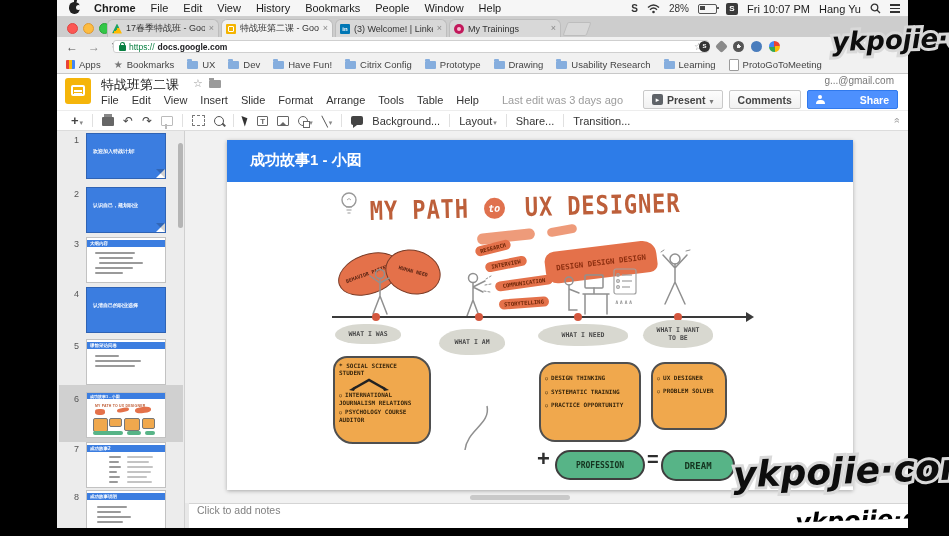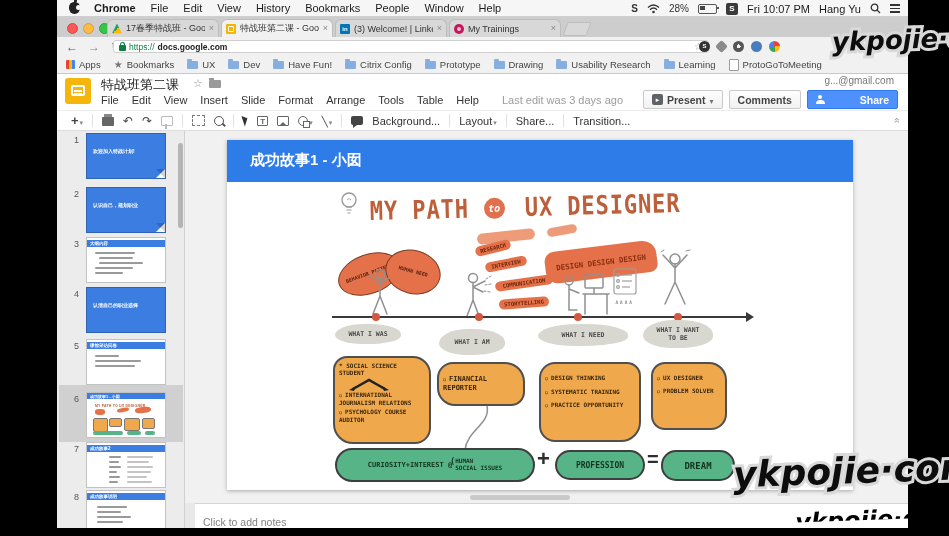--- a/index.html
+++ b/index.html
@@ -193,22 +193,22 @@
   .obox .bi{font-size:6px;color:#38260c;line-height:1.25;margin-top:2px;}
   .obox .bi::before{content:"○ ";font-size:5px;}
   .gpill{position:absolute;background:#57b487;border:2px solid #3e3e3e;box-sizing:border-box;
     display:flex;align-items:center;justify-content:center;gap:3px;}
   .gpill span{color:#14341f;}
   .opr{position:absolute;font-weight:bold;color:#2e2e2e;}
   .stack{display:flex;flex-direction:column;line-height:1.1;}
   .stack::before{content:"(";position:absolute;margin-left:-5px;color:#14341f;font-size:8px;}
 
   
-  .notes{position:absolute;left:138px;top:503px;width:723px;height:25px;background:#fff;border-top:1px solid #d4d4d4;
-    display:flex;align-items:flex-end;box-sizing:border-box;}
+  .notes{position:absolute;left:132px;top:503px;width:723px;height:25px;background:#fff;border-top:1px solid #d4d4d4;
+    display:flex;align-items:flex-start;box-sizing:border-box;}
   .notes span{font-size:10.5px;color:#808080;margin-left:8px;}
 
   
   .fscroll{position:absolute;left:121px;top:12px;width:5px;height:85px;background:#b5b5b5;border-radius:3px;}
 
   
   .wm{position:absolute;z-index:60;font-family:"DejaVu Sans",sans-serif;font-style:italic;font-weight:900;transform:rotate(-2deg);}
   .wm .halo{position:absolute;left:0;top:0;color:transparent;-webkit-text-stroke:6px #d9d9d9;}
   .wm .front{position:relative;color:#0d0d0d;}
   .wm1{left:832px;top:24px;font-size:26px;}
@@ -654,48 +654,38 @@
         <div class="bt">SOCIAL SCIENCE STUDENT</div>
         <svg width="44" height="14" viewBox="0 0 44 14" style="margin:1px 0 0 8px">
           <path d="M6 12 L22 3 L38 12" stroke="#222" stroke-width="2.5" fill="none"></path>
           <path d="M2 13 L9 9 L7 14 Z" fill="#222"></path>
               <path d="M42 13 L35 9 L37 14 Z" fill="#222"></path>
         </svg>
         <div class="bi" style="margin-top:0">INTERNATIONAL JOURNALISM RELATIONS</div>
         <div class="bi">PSYCHOLOGY COURSE AUDITOR</div>
       </div>
 
-      <div class="obox hand" style="left:210px;top:222px;width:88px;height:44px;border-radius:16px 20px 14px 18px;display:flex;align-items:center">
-        <div class="bi" style="font-size:7px;margin-top:0">FINANCIAL REPORTER</div>
-      </div>
 
       <span class="abs" style="left:228px;top:264px">
         <svg width="40" height="48" viewBox="0 0 40 48">
               <path d="M32 2 C36 20 12 26 10 46" stroke="#8f8f8f" stroke-width="1.5" fill="none"></path>
             </svg>
       </span>
 
       <div class="obox hand" style="left:312px;top:222px;width:102px;height:80px;border-radius:16px 14px 20px 16px;padding-top:8px">
         <div class="bi">DESIGN THINKING</div>
         <div class="bi" style="margin-top:6px">SYSTEMATIC TRAINING</div>
         <div class="bi" style="margin-top:6px">PRACTICE OPPORTUNITY</div>
       </div>
 
       <div class="obox hand" style="left:424px;top:222px;width:76px;height:68px;border-radius:14px 18px 16px 14px;padding-top:8px">
         <div class="bi">UX DESIGNER</div>
         <div class="bi" style="margin-top:5px">PROBLEM SOLVER</div>
       </div>
 
-      <div class="gpill hand" style="left:108px;top:308px;width:200px;height:34px;border-radius:17px">
-        <span style="font-size:7px">CURIOSITY+INTEREST @</span>
-        <span class="stack">
-          <span style="font-size:6px">HUMAN</span>
-          <span style="font-size:6px">SOCIAL ISSUES</span>
-        </span>
-      </div>
       <span class="opr" style="left:310px;top:306px;font-size:22px">+</span>
       <div class="gpill hand" style="left:328px;top:310px;width:90px;height:30px;border-radius:15px">
         <span style="font-size:8px">PROFESSION</span>
       </div>
       <span class="opr" style="left:420px;top:308px;font-size:20px">=</span>
       <div class="gpill hand" style="left:434px;top:310px;width:74px;height:31px;border-radius:15px">
         <span style="font-size:9px">DREAM</span>
       </div>
     </div>
     <div class="hscroll"></div>

